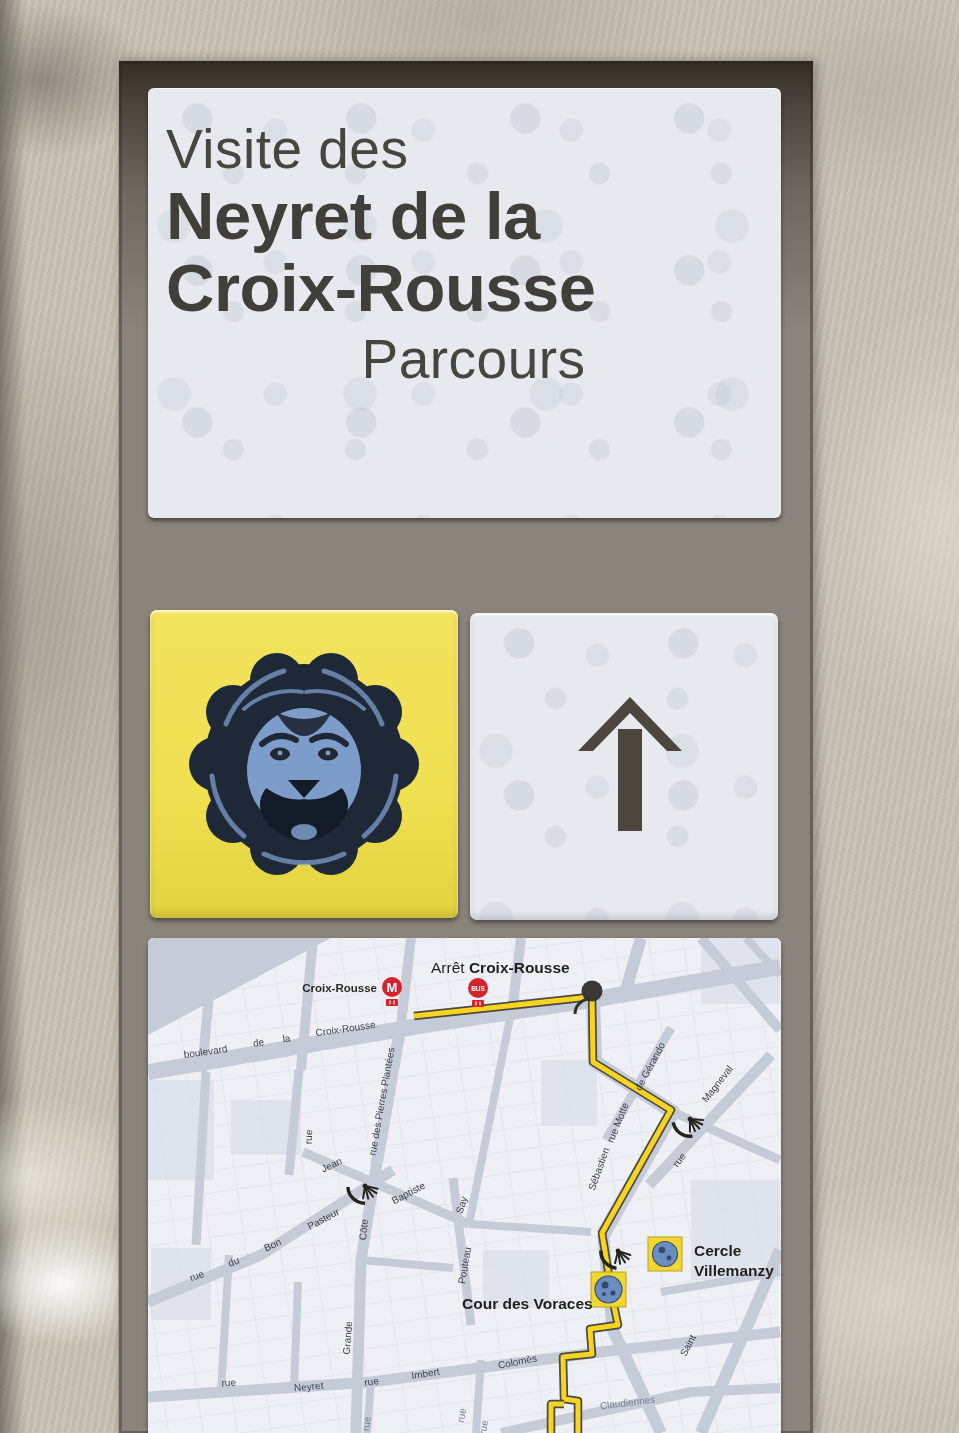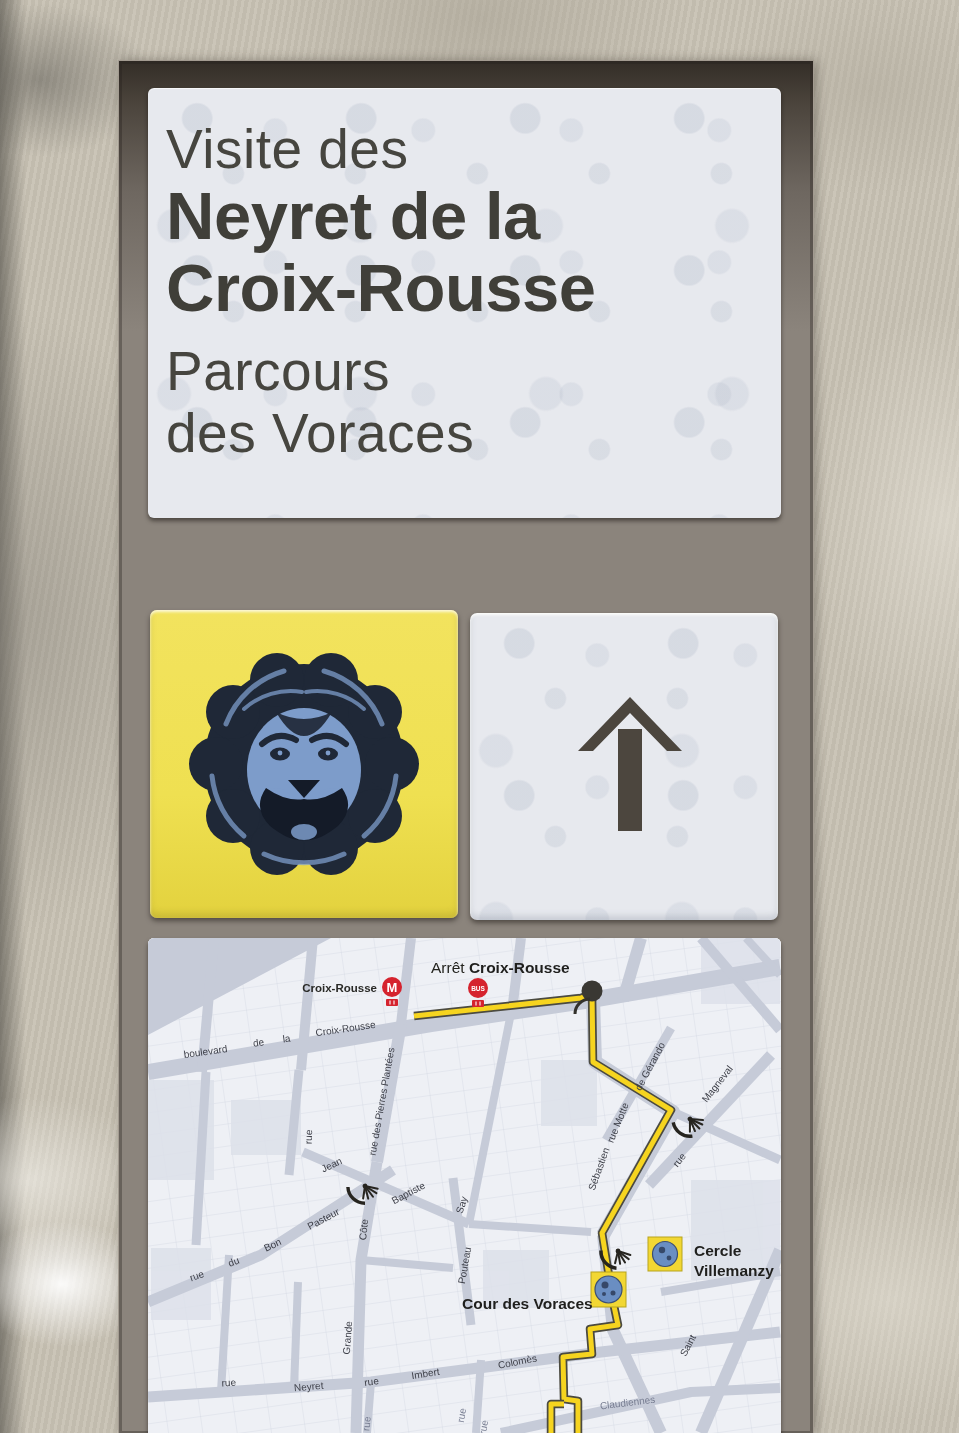--- a/index.html
+++ b/index.html
@@ -40,21 +40,21 @@
       radial-gradient(circle 26px at 30% 20%, rgba(176,184,200,.30) 55%, rgba(176,184,200,0) 62%),
       radial-gradient(circle 18px at 70% 62%, rgba(176,184,200,.26) 55%, rgba(176,184,200,0) 64%),
       radial-gradient(circle 30px at 14% 82%, rgba(176,184,200,.22) 52%, rgba(176,184,200,0) 60%),
       radial-gradient(circle 22px at 86% 32%, rgba(176,184,200,.22) 50%, rgba(176,184,200,0) 58%);
     background-size:164px 152px,122px 138px,186px 168px,148px 132px;
   }
   .title-panel{left:29px;top:27px;width:633px;height:430px;color:#46453f;}
   .title-panel .inner{padding:30px 0 0 18px;}
   .t-reg{font-size:55px;font-weight:400;line-height:62px;letter-spacing:.5px;}
   .t-bold{font-size:67px;font-weight:700;line-height:72px;letter-spacing:-.5px;color:#403f39;}
-  .t-gap{margin-top:16px;}
+  .t-gap{margin-top:4px;text-align:center;}
   .tile{
     position:absolute;border-radius:7px;
     box-shadow:0 3px 5px rgba(25,20,16,.5), inset 0 2px 3px rgba(255,255,250,.8), inset 0 -5px 7px rgba(90,75,20,.18);
     display:flex;align-items:center;justify-content:center;
   }
   .tile-lion{left:31px;top:549px;width:308px;height:308px;
     background:linear-gradient(180deg,#f2e35e 0,#efe051 60%,#e3d23e 100%);}
   .tile-arrow{left:351px;top:552px;width:308px;height:307px;
     box-shadow:0 3px 5px rgba(25,20,16,.5), inset 0 2px 3px rgba(255,255,252,.9), inset 0 -4px 6px rgba(90,100,120,.22);}
   .map-panel{left:29px;top:877px;width:633px;height:496px;background:#eef0f5;border-radius:6px 6px 0 0;overflow:hidden;}
@@ -70,21 +70,20 @@
 
 <div class="wall">
   <div class="frame">
 
     <div class="panel deco title-panel">
       <div class="inner">
         <div class="t-reg">Visite des</div>
         <div class="t-bold">Neyret de la</div>
         <div class="t-bold">Croix-Rousse</div>
         <div class="t-reg t-gap">Parcours</div>
-        <div class="t-reg">des Voraces</div>
       </div>
     </div>
 
     <div class="tile tile-lion">
       <svg width="250" height="250" viewBox="-125 -125 250 250">
         <g fill="#1f2837">
           <circle r="100"></circle>
           <circle cx="88" cy="0" r="27"></circle>
             <circle cx="71" cy="52" r="27"></circle>
           <circle cx="27" cy="84" r="27"></circle>

